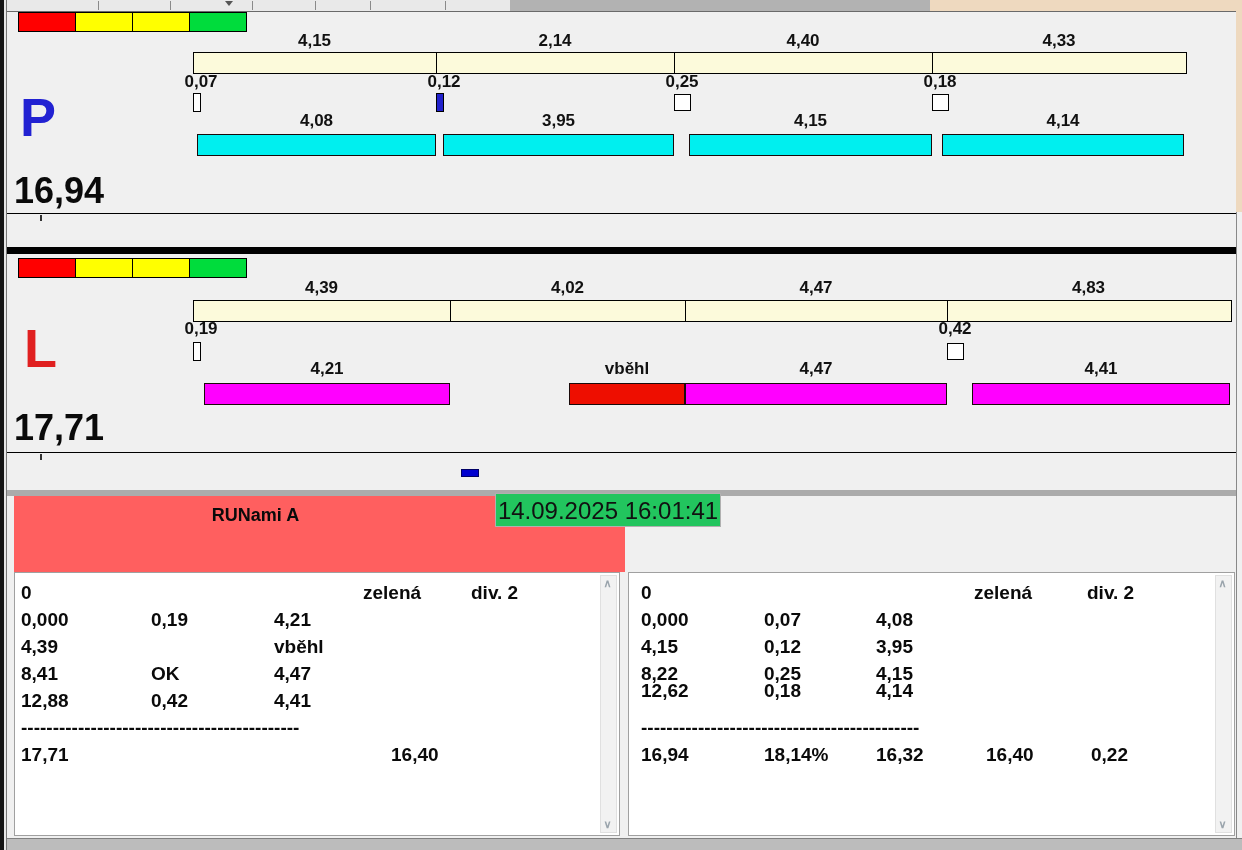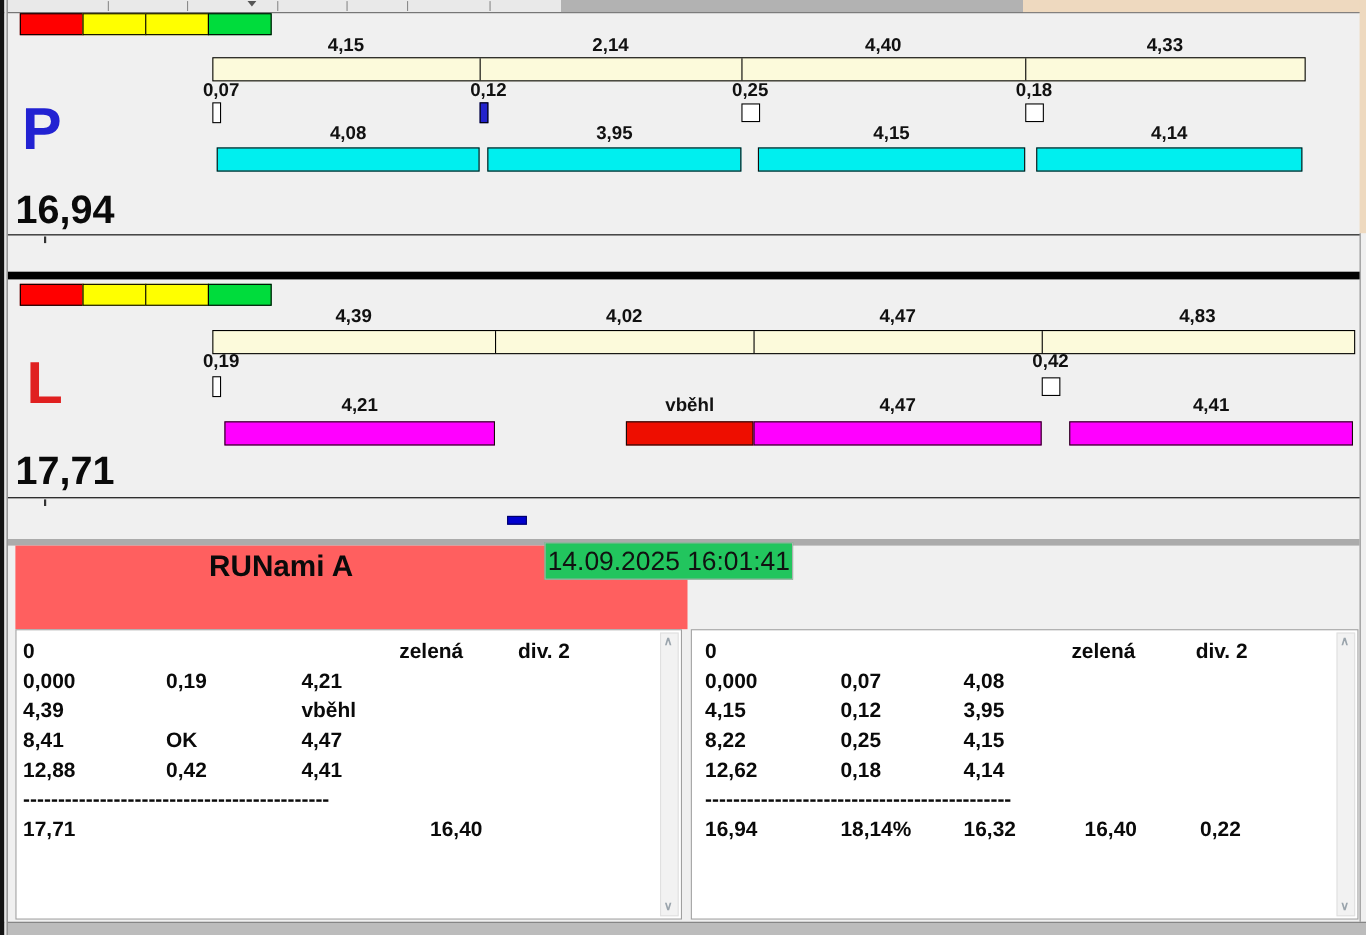--- a/index.html
+++ b/index.html
@@ -17,21 +17,21 @@
   .seg-div{border-right:1px solid #000;}
   .marker{position:absolute;border:1px solid #000;box-sizing:border-box;background:#fff;}
   .dogbar{position:absolute;height:22px;border:1px solid #1a0a0a;box-sizing:border-box;}
   .hline{position:absolute;height:1px;background:#000;}
   .thickbar{position:absolute;height:7px;background:#000;}
   .tick{position:absolute;width:2px;height:6px;background:#333;}
   .log-row{position:absolute;height:27px;width:100%;}
   .log-cell{position:absolute;font-weight:bold;font-size:19px;line-height:24px;color:#0a0a0a;white-space:nowrap;}
   .scrollbar{position:absolute;top:2px;right:2px;width:15px;bottom:2px;background:#f2f2f2;border:1px solid #e0e0e0;}
   .scrollbtn{position:absolute;left:0;width:13px;height:15px;color:#9aa4ac;font-size:11px;line-height:15px;text-align:center;font-weight:bold;}
-  .team-title{position:absolute;font-weight:bold;font-size:27px;line-height:28px;color:#0a0a0a;text-align:center;}
+  .team-title{position:absolute;font-weight:bold;font-size:18px;line-height:28px;color:#0a0a0a;text-align:center;}
   .team-dogs{position:absolute;font-weight:bold;font-size:18px;line-height:22px;color:#fff;text-align:center;}
   .team-height{position:absolute;font-weight:bold;font-size:21px;line-height:24px;color:#fff;white-space:nowrap;margin-top:48px;}
   .logpanel{position:absolute;background:#fff;border:1px solid #a0a0a0;box-sizing:border-box;}
   .vsep{position:absolute;top:1px;width:1px;height:9px;background:#8a8a8a;}
 </style>
 </head>
 <body>
 
 <div id="stage">
 
@@ -189,21 +189,21 @@
       <div class="log-row" style="left: 0px; top: 62px;">
         <div class="log-cell" style="left: 12px; top: 0px;">4,15</div>
         <div class="log-cell" style="left: 135px; top: 0px;">0,12</div>
         <div class="log-cell" style="left: 247px; top: 0px;">3,95</div>
       </div>
       <div class="log-row" style="left: 0px; top: 89px;">
         <div class="log-cell" style="left: 12px; top: 0px;">8,22</div>
         <div class="log-cell" style="left: 135px; top: 0px;">0,25</div>
         <div class="log-cell" style="left: 247px; top: 0px;">4,15</div>
       </div>
-      <div class="log-row" style="left: 0px; top: 116px;">
+      <div class="log-row" style="left: 0px; top: 106px;">
         <div class="log-cell" style="left: 12px; top: 0px;">12,62</div>
         <div class="log-cell" style="left: 135px; top: 0px;">0,18</div>
         <div class="log-cell" style="left: 247px; top: 0px;">4,14</div>
       </div>
       <div class="log-row" style="left: 0px; top: 143px;">
         <div class="log-cell" style="left: 12px; top: 0px;">--------------------------------------------</div>
       </div>
       <div class="log-row" style="left: 0px; top: 170px;">
         <div class="log-cell" style="left: 12px; top: 0px;">16,94</div>
         <div class="log-cell" style="left: 135px; top: 0px;">18,14%</div>

